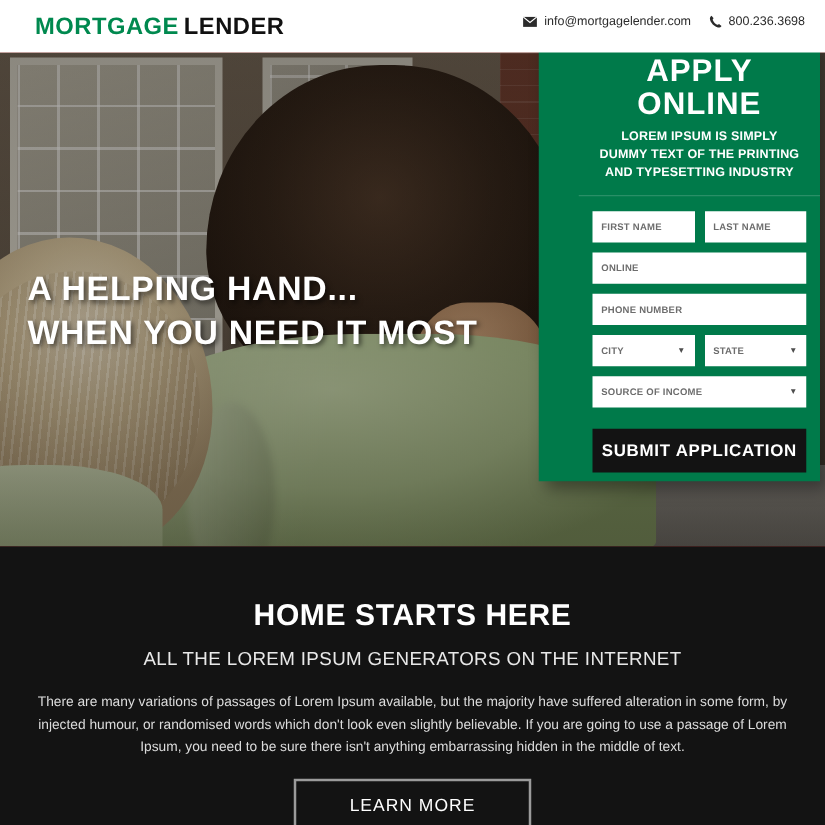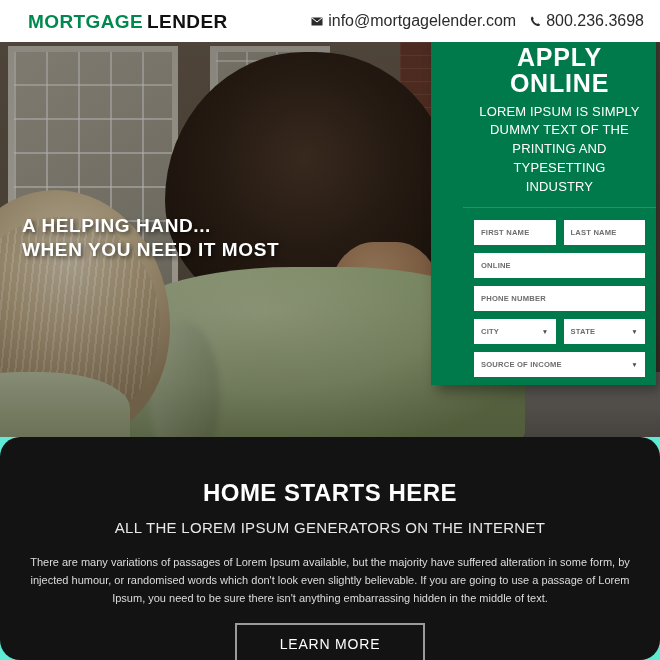--- a/index.html
+++ b/index.html
@@ -9,21 +9,21 @@
     height: 660px;
     overflow: hidden;
     font-family: "Liberation Sans", sans-serif;
     background: #131313;
   }
 
   #page {
     position: relative;
     width: 660px;
     height: 660px;
-    background: #5eead4;
+    background: #ef4444;
   }
 
   
   .header {
     position: absolute;
     left: 0; top: 0;
     width: 660px; height: 42px;
     background: #ffffff;
     z-index: 40;
   }
@@ -37,21 +37,21 @@
   }
   .logo .logo-a { color: #00894f; }
   .logo .logo-b { color: #111111; margin-left: 4px; }
 
   .contact {
     position: absolute;
     right: 16px; top: 12px;
     display: flex;
     align-items: center;
     gap: 14px;
-    font-size: 16px;
+    font-size: 10px;
     color: #2b2b2b;
     white-space: nowrap;
   }
   .contact-item { display: flex; align-items: center; gap: 5px; }
   .contact-item svg { display: block; }
 
   
   .hero {
     position: absolute;
     left: 0; top: 42px;
@@ -149,21 +149,21 @@
     background: linear-gradient(180deg, rgba(20,16,12,.36) 0%, rgba(20,16,12,.30) 55%, rgba(20,16,12,.42) 100%);
   }
 
   .hero-copy {
     position: absolute;
     left: 22px; top: 172px;
     z-index: 5;
   }
   .hero-line {
     color: #ffffff;
-    font-size: 19px;
+    font-size: 27px;
     font-weight: bold;
     letter-spacing: 0.6px;
     line-height: 1.28;
     text-shadow: 2px 2px 4px rgba(0,0,0,.55);
     white-space: nowrap;
   }
 
   
   .form-panel {
     position: absolute;
@@ -181,22 +181,22 @@
   }
   .panel-title {
     color: #ffffff;
     font-size: 25px;
     font-weight: bold;
     letter-spacing: 0.8px;
     line-height: 1.05;
   }
   .panel-sub {
     color: #ffffff;
-    font-size: 13px;
-    font-weight: normal;
+    font-size: 10px;
+    font-weight: bold;
     letter-spacing: 0.15px;
     line-height: 1.45;
     margin-top: 6px;
     padding: 0 6px;
     text-align: center;
   }
 
   .form-body { padding: 12px 11px 0 11px; }
   .row { display: flex; gap: 8px; margin-bottom: 8px; }
   .field {
@@ -240,21 +240,20 @@
     font-family: "Liberation Sans", sans-serif;
   }
 
   
   .dark {
     position: absolute;
     left: 0; top: 437px;
     width: 660px; height: 223px;
     background: #131313;
     text-align: center;
-    border-radius: 20px;
   }
   .dark-title {
     color: #ffffff;
     font-size: 24px;
     font-weight: bold;
     letter-spacing: 0.5px;
     padding-top: 42px;
   }
   .dark-sub {
     color: #e8e8e8;
@@ -375,20 +374,23 @@
 
 
       <div class="row">
         <div class="field">
           <span>SOURCE OF INCOME</span>
           <span class="caret">▼</span>
         </div>
       </div>
     </div>
 
+    <div class="submit-wrap">
+      <button class="submit-btn">SUBMIT APPLICATION</button>
+    </div>
   </div>
 
   <div class="dark">
     <div class="dark-title">HOME STARTS HERE</div>
     <div class="dark-sub">ALL THE LOREM IPSUM GENERATORS ON THE INTERNET</div>
     <div class="dark-body">There are many variations of passages of Lorem Ipsum available, but the majority have suffered alteration in some form, by injected humour, or randomised words which don't look even slightly believable. If you are going to use a passage of Lorem Ipsum, you need to be sure there isn't anything embarrassing hidden in the middle of text.</div>
     <button class="learn-btn">LEARN MORE</button>
   </div>
 
 </div>

